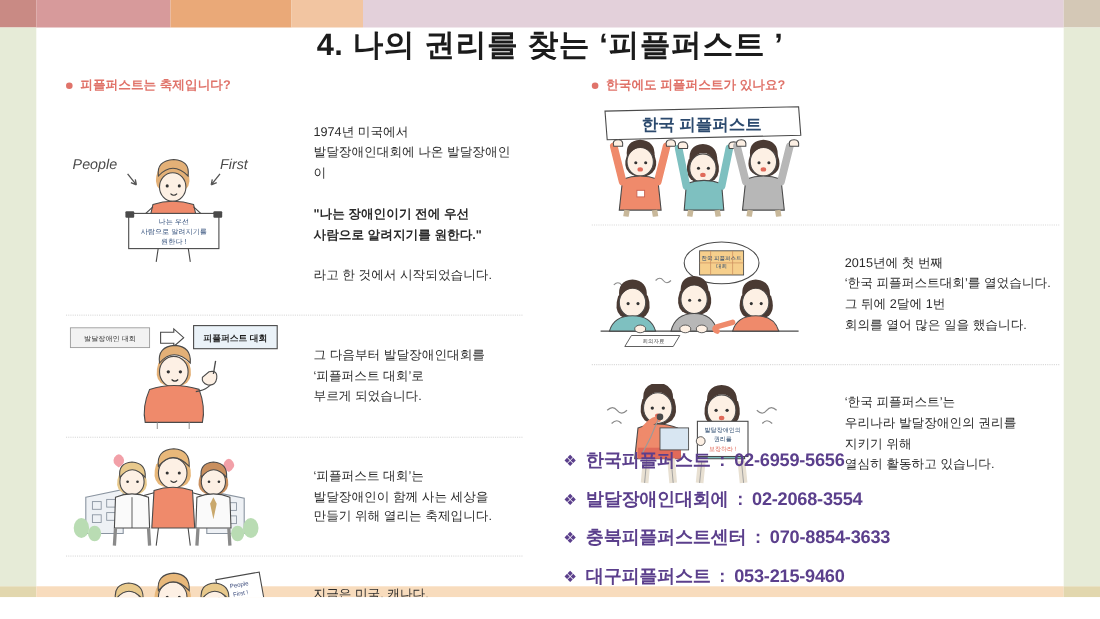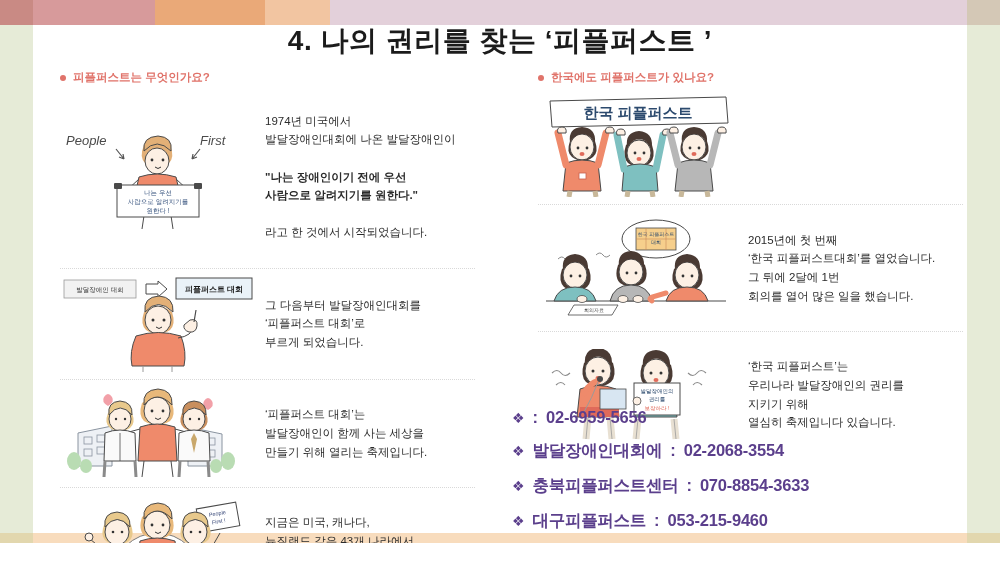--- a/index.html
+++ b/index.html
@@ -86,20 +86,21 @@
     display: flex;
     align-items: center;
     gap: 10px;
   }
   .row .art { flex: 0 0 auto; }
   .row .txt {
     font-size: 11.5px;
     line-height: 1.62;
     color: #2b2b2b;
     white-space: pre-line;
+    margin-left: 20px;
   }
   .row .txt .strong { font-weight: bold; }
 
   .divider {
     height: 0;
     border-top: 1px dotted #d9d9d9;
     margin: 7px 0 7px 0;
   }
 
   
@@ -156,21 +157,21 @@
     <div style="width:934px; background:#f8dcbd;"></div>
     <div style="width:33px;  background:#e2d7ae;"></div>
   </div>
 
   <div class="title">4. 나의 권리를 찾는 ‘피플퍼스트 ’</div>
 
   <div class="col col-left">
 
     <div class="col-head">
       <span class="bullet-dot"></span>
-      <span>피플퍼스트는 무엇인가요?</span>
+      <span>피플퍼스트는 축제입니다?</span>
     </div>
 
     <div class="row">
       <div class="art">
         <svg width="195" height="108" viewBox="0 0 195 108">
 
           <text x="6" y="22" class="hand-label" font-size="13" fill="#4a4a4a" font-style="italic">People</text>
           <text x="140" y="22" class="hand-label" font-size="13" fill="#4a4a4a" font-style="italic">First</text>
           <path d="M56 26 L64 36 M64 36 L59 34 M64 36 L63 31" stroke="#555" stroke-width="1.2" fill="none"></path>
           <path d="M140 26 L132 36 M132 36 L137 34 M132 36 L133 31" stroke="#555" stroke-width="1.2" fill="none"></path>
@@ -528,28 +529,29 @@
           <text x="119" y="44" font-size="5.5" fill="#2c4a6e" text-anchor="middle">발달장애인의</text>
           <text x="119" y="52" font-size="5.5" fill="#2c4a6e" text-anchor="middle">권리를</text>
           <text x="119" y="61" font-size="5.5" fill="#e06a5a" text-anchor="middle">보장하라 !</text>
           <circle cx="99" cy="52" r="4" fill="#fdf0e4" stroke="#4a4a4a" stroke-width="0.8"></circle>
         </svg>
       </div>
       <div class="txt">
         <div>‘한국 피플퍼스트’는
 우리나라 발달장애인의 권리를
 지키기 위해
-열심히 축제입니다 있습니다.</div>
+열심히 활동하고 있습니다.</div>
       </div>
     </div>
   </div>
 
   <div class="contacts">
     <div class="contact-item">
       <span class="diamond-icon">❖</span>
+      <span class="c-name">한국피플퍼스트</span>
       <span class="c-sep"> : </span>
       <span class="c-phone">02-6959-5656</span>
     </div>
     <div class="contact-item">
       <span class="diamond-icon">❖</span>
       <span class="c-name">발달장애인대회에</span>
       <span class="c-sep">:</span>
       <span class="c-phone">02-2068-3554</span>
     </div>
     <div class="contact-item">

